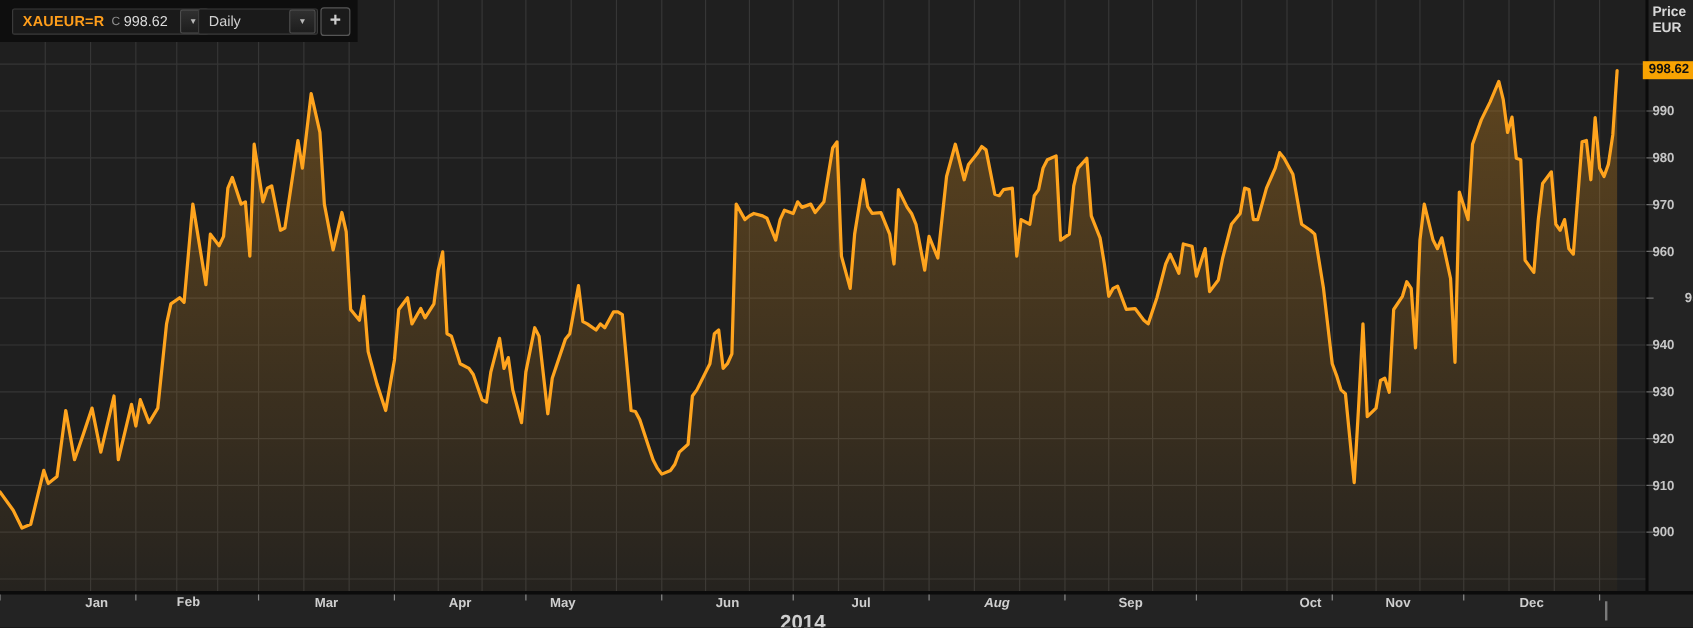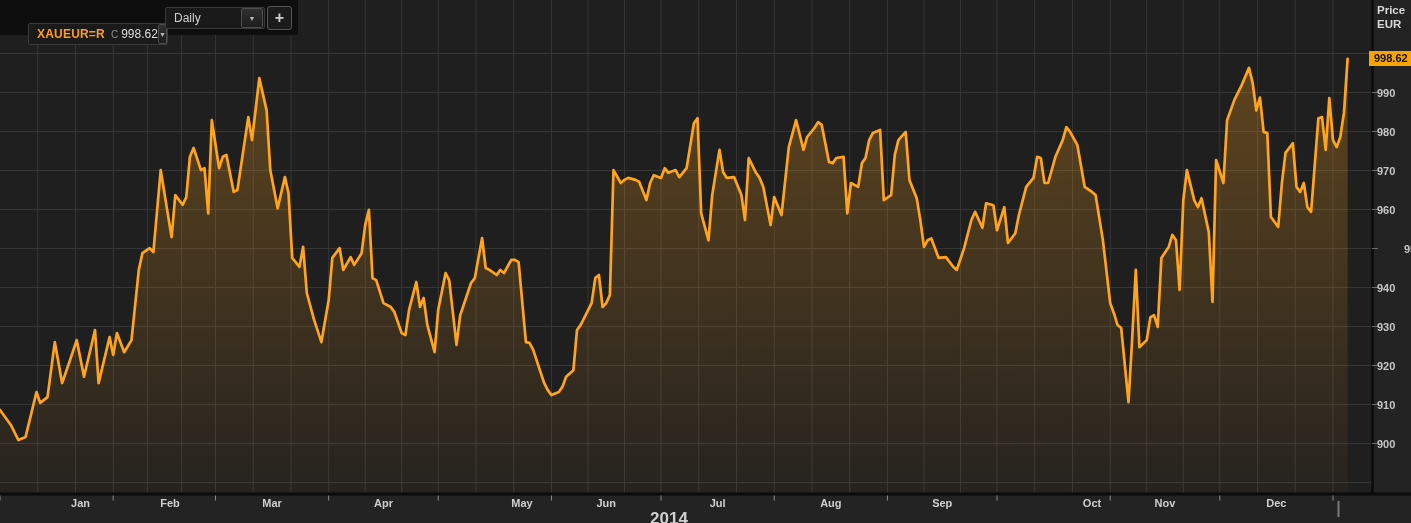--- a/index.html
+++ b/index.html
@@ -9,21 +9,21 @@
   #labels-layer{position:absolute;left:0;top:0;width:1411px;height:523px;pointer-events:none;}
   .x-tick-label{position:absolute;top:497px;transform:translateX(-50%);font-size:11px;font-weight:bold;color:#cfcfcf;}
   .y-tick-label{position:absolute;left:1377px;font-size:11px;font-weight:bold;color:#c6c6c6;}
   .year-label{position:absolute;top:509px;transform:translateX(-50%);font-size:17px;font-weight:bold;color:#cfcfcf;}
   .price-axis-title{position:absolute;left:1377px;top:3px;font-size:11.5px;font-weight:bold;color:#d8d8d8;line-height:14px;}
   .price-badge{position:absolute;left:1369px;top:51px;width:42px;height:15px;background:#f8a302;
                color:#101010;font-size:11px;font-weight:bold;line-height:15px;padding-left:5px;box-sizing:border-box;}
   .toolbar-strip{position:absolute;left:0;top:0;width:298px;height:35px;background:#0e0e0e;}
   .tb-box{position:absolute;top:7px;height:22px;background:#1a1a1a;border:1px solid #3a3a3a;border-radius:2px;
           display:flex;align-items:center;box-sizing:border-box;}
-  .tb-symbol{left:28px;width:140px;margin-top:16px;}
+  .tb-symbol{left:10px;width:164px;}
   .tb-interval{left:165px;width:100px;}
   .sym-text{color:#ff9e1b;font-weight:bold;font-size:12px;margin-left:8px;letter-spacing:.2px;}
   .c-text{color:#909090;font-size:10px;margin-left:6px;}
   .last-text{color:#dddddd;font-size:12px;margin-left:3px;}
   .interval-text{color:#cfcfcf;font-size:12px;margin-left:8px;}
   .spacer{flex:1;}
   .dd-btn{width:20px;height:18px;margin-right:1px;border:1px solid #4e4e4e;border-radius:2px;
           background:linear-gradient(#303030,#1d1d1d);display:flex;align-items:center;justify-content:center;}
   .dd-glyph{font-size:7px;color:#b9b9b9;line-height:1;}
   .plus-button{position:absolute;left:267px;top:6px;width:25px;height:24px;border:1px solid #565656;border-radius:3px;
@@ -116,27 +116,27 @@
       <line x1="1372" y1="287.5" x2="1378" y2="287.5" stroke="#6f6f6f" stroke-width="1"></line>
       <line x1="1372" y1="326.5" x2="1378" y2="326.5" stroke="#6f6f6f" stroke-width="1"></line>
       <line x1="1372" y1="365.5" x2="1378" y2="365.5" stroke="#6f6f6f" stroke-width="1"></line>
       <line x1="1372" y1="404.5" x2="1378" y2="404.5" stroke="#6f6f6f" stroke-width="1"></line>
       <line x1="1372" y1="443.5" x2="1378" y2="443.5" stroke="#6f6f6f" stroke-width="1"></line>
     </svg>
 
   <div id="labels-layer">
     <div class="year-label" style="left:669px">2014</div>
   <div class="x-tick-label" style="left: 56.6068px; margin-left: 24px;">Jan</div>
-      <div class="x-tick-label" style="left: 170px;">Feb</div>
+      <div class="x-tick-label" style="left: 157px; font-family: Liberation Mono, monospace;">Feb</div>
       <div class="x-tick-label" style="left: 272.078px;">Mar</div>
       <div class="x-tick-label" style="left: 383.466px;">Apr</div>
-      <div class="x-tick-label" style="left: 522px; text-align: right;">May</div>
+      <div class="x-tick-label" style="left: 469px; text-align: right;">May</div>
       <div class="x-tick-label" style="left: 606.241px;">Jun</div>
       <div class="x-tick-label" style="left: 717.629px;">Jul</div>
-      <div class="x-tick-label" style="left: 830.842px;">Aug</div>
+      <div class="x-tick-label" style="left: 830.842px; font-style: italic;">Aug</div>
       <div class="x-tick-label" style="left: 942.23px;">Sep</div>
       <div class="x-tick-label" style="left: 1092px;">Oct</div>
       <div class="x-tick-label" style="left: 1165.01px;">Nov</div>
       <div class="x-tick-label" style="left: 1276.39px;">Dec</div>
       <div class="y-tick-label" style="top: 86.5px;">990</div>
       <div class="y-tick-label" style="top: 125.5px;">980</div>
       <div class="y-tick-label" style="top: 164.5px;">970</div>
       <div class="y-tick-label" style="top: 203.5px;">960</div>
       <div class="y-tick-label" style="top: 242.5px; margin-left: 27px;">950</div>
       <div class="y-tick-label" style="top: 281.5px; text-align: right;">940</div>

